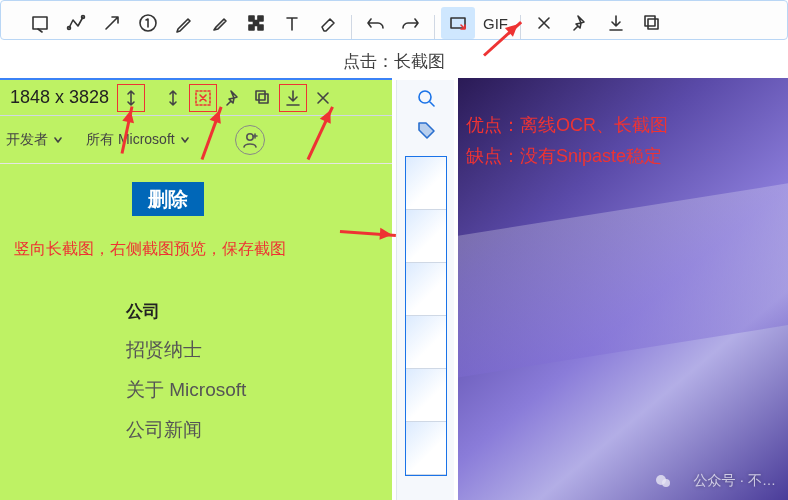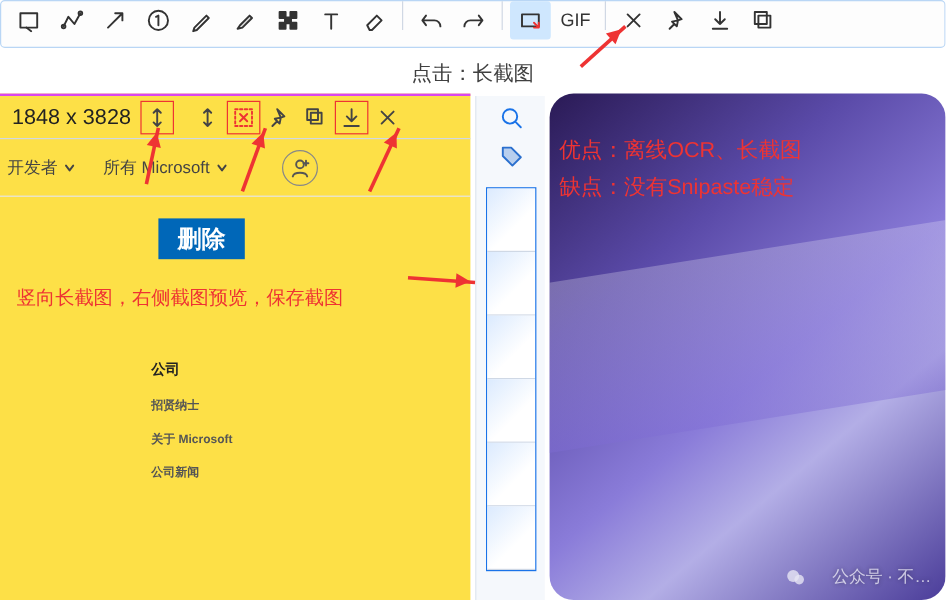--- a/index.html
+++ b/index.html
@@ -7,22 +7,22 @@
     width: 788px; height: 500px;
     font-family: "Microsoft YaHei", "PingFang SC", sans-serif;
     background: #fff;
     position: relative; overflow: hidden;
   }
   .toolbar-top {
     height: 40px;
     border: 1px solid #b9d6f5;
     border-radius: 4px;
     background: #fdfdfd;
-    display: flex; align-items: flex-start;
-    padding: 0 6px;
+    display: flex; align-items: flex-end;
+    padding: 0 22px;
     gap: 2px;
   }
   .tool {
     width: 34px; height: 32px;
     display: flex; align-items: center; justify-content: center;
     color: #333;
     cursor: pointer;
   }
   .tool.sel { background: #cfe7fe; border-radius:3px;}
   .sep {
@@ -31,22 +31,22 @@
   }
   .annot-top {
     text-align: center;
     color: #404040;
     font-size: 17px;
     margin-top: 10px;
   }
   .main {
     position: absolute; top: 78px; left: 0;
     width: 392px; height: 422px;
-    background: #fde047;
-    border-top: 2px solid #d946ef;
+    background: #bef264;
+    border-top: 2px solid #3b82f6;
   }
   .toolbar-sec {
     height: 36px;
     border-bottom: 1px solid #d0d8e4;
     display: flex; align-items: center;
     padding: 0 4px; gap: 2px;
   }
   .dims {
     font-size: 18px; color: #222; padding: 0 6px;
     font-family: Arial, sans-serif;
@@ -61,35 +61,34 @@
   .bcrumb { font-size:14px; color:#444; display:flex;align-items:center;gap:4px;}
   .avatar { width:30px;height:30px;border:1.5px solid #888;border-radius:50%;
     display:flex;align-items:center;justify-content:center;color:#555;margin-left:22px;}
   .del-btn {
     margin: 18px 0 0 132px;
     width: 72px; height: 34px;
     background:#0067b8;color:#fff;border:0;font-size:20px;cursor:pointer;font-weight:bold;
   }
   .annot-mid { color:#e33; font-size:16px; margin: 18px 0 0 14px; line-height: 1.9;}
   .company-sec { margin: 36px 0 0 126px; color:#333;}
-  .company-sec h3{font-size:12px;font-weight:700;margin-bottom:14px;color:#222;}
-  .company-sec div{font-size:10px;color:#555;margin-bottom:14px;font-weight:bold;}
+  .company-sec h3{font-size:17px;font-weight:700;margin-bottom:14px;color:#222;}
+  .company-sec div{font-size:19px;color:#555;margin-bottom:14px;}
   .preview-col {
     position:absolute; top:80px; left:396px; width:58px; height:420px;
     border-left:1px solid #dfe6ef;background:#f5f8fc;
     display:flex;flex-direction:column;align-items:center;padding-top:6px;gap:8px;
   }
   .pvtool{width:24px;height:24px;display:flex;align-items:center;justify-content:center;color:#1a73e8;cursor:pointer;}
   .thumb-hold{margin-top:6px;border:1.5px solid #1a73e8;width:42px;height:320px;background:#fff;overflow:hidden;display:flex;flex-direction:column;}
   .thumb-seg{flex:1;border-bottom:1px solid #cfd8e5;background:linear-gradient(135deg,#dbeafe,#fff 60%);}
   .bg-right {
     position:absolute; top:78px; left:458px; width:330px; height:422px;
     background: linear-gradient(140deg,#2a1a55 0%,#5a4aa8 30%,#8a7cd9 55%,#b3aee6 70%,#4a3c99 100%);
     overflow:hidden;
-    border-radius:20px;
   }
   .bg-right::before{content:"";position:absolute;top:130px;left:-30px;width:420px;height:140px;
     background:linear-gradient(178deg,rgba(255,255,255,.25),rgba(120,100,210,.4));transform:rotate(-9deg);}
   .bg-text{position:absolute;top:32px;left:8px;font-size:18px;font-weight:500;line-height:1.7;}
   .pros{color:#e33;}
   .cons{color:#e33;}
   .watermark{position:absolute;bottom:10px;right:12px;color:rgba(255,255,255,.85);font-size:16px;
     font-style:italic;text-shadow:0 0 4px rgba(0,0,0,.5);display:flex;align-items:center;gap:16px;}
   .wechat{display:flex;align-items:center;gap:22px;font-style:normal;font-size:14px;opacity:.8;}
   

